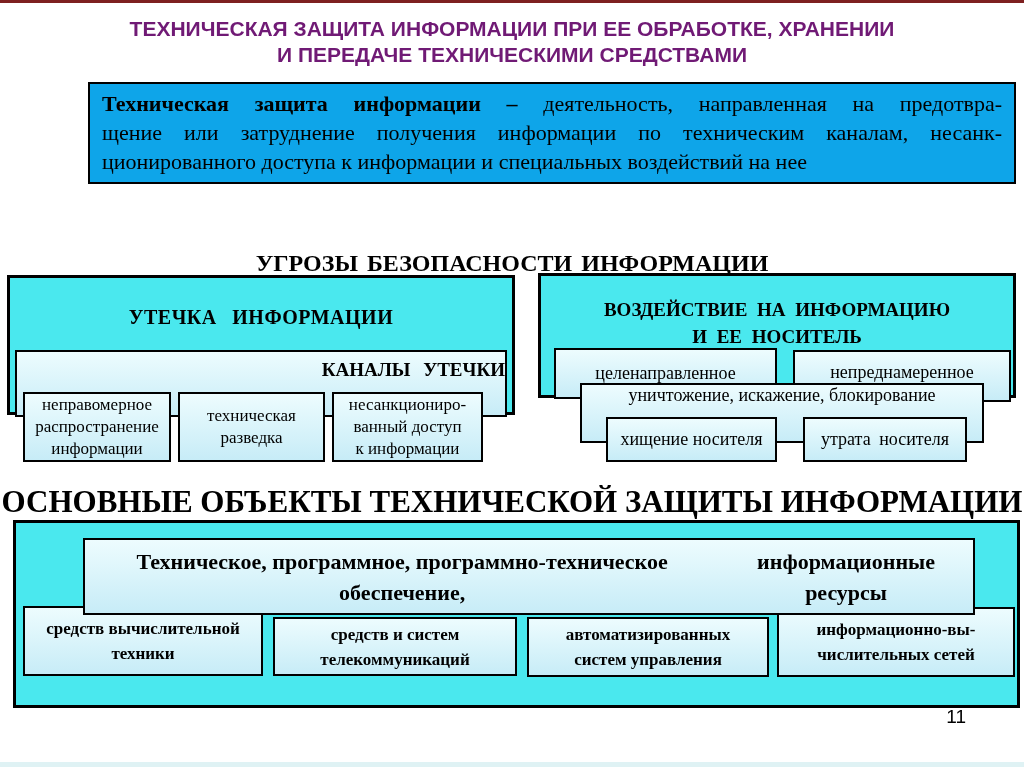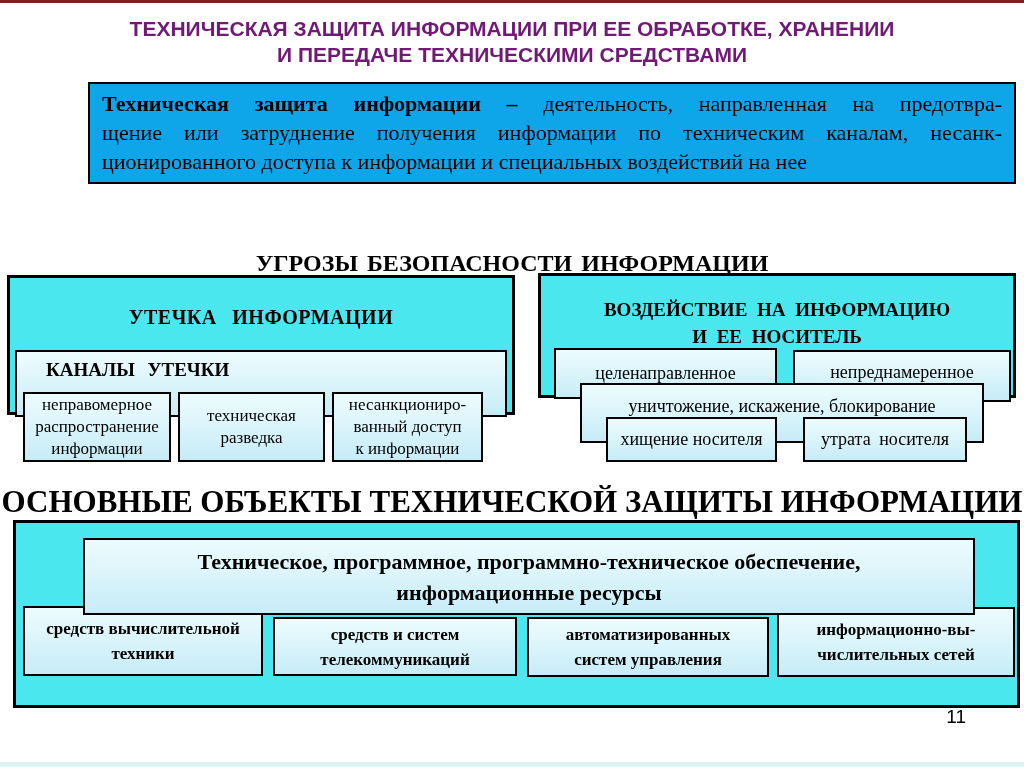--- a/index.html
+++ b/index.html
@@ -22,46 +22,46 @@
   .def-bold{font-weight:bold;}
 
   .h-heading{position:absolute;left:0;width:100%;text-align:center;font-weight:bold;}
   .h-threats{top:209px;font-size:24px;word-spacing:3px;margin-top:41px;}
   .h-objects{top:484px;font-size:31px;}
 
   
   .box-leak{left:7px;top:275px;width:508px;height:140px;z-index:1;}
   .box-leak .lbl{margin-top:28px;text-align:center;font-weight:bold;font-size:20px;word-spacing:10px;letter-spacing:.5px;}
   .box-channels{left:15px;top:350px;width:492px;height:67px;z-index:2;}
-  .box-channels .lbl{margin-top:7px;text-align:left;font-weight:bold;font-size:19px;word-spacing:8px;padding-left:29px;}
+  .box-channels .lbl{margin-top:7px;text-align:right;font-weight:bold;font-size:19px;word-spacing:8px;padding-left:29px;}
   .ch{z-index:3;display:flex;flex-direction:column;justify-content:center;align-items:center;
       text-align:center;font-size:17px;line-height:22px;top:392px;height:70px;}
   .ch1{left:23px;width:148px;}
   .ch2{left:178px;width:147px;}
   .ch3{left:332px;width:151px;}
 
   
   .box-impact{left:538px;top:273px;width:478px;height:125px;z-index:1;text-align:center;}
   .box-impact .lbl{margin-top:20px;font-weight:bold;font-size:19px;line-height:27px;word-spacing:5px;}
   .box-intent{left:554px;top:348px;width:223px;height:51px;z-index:2;text-align:center;font-size:18px;padding-top:13px;}
   .box-unint{left:793px;top:350px;width:218px;height:52px;z-index:2;text-align:center;font-size:18px;padding-top:10px;}
-  .box-destr{left:580px;top:383px;width:404px;height:60px;z-index:3;text-align:center;font-size:18px;padding-top:11px;}
+  .box-destr{left:580px;top:383px;width:404px;height:60px;z-index:3;text-align:center;font-size:18px;}
   .box-theft{left:606px;top:417px;width:171px;height:45px;z-index:4;display:flex;align-items:center;justify-content:center;font-size:18px;}
   .box-loss{left:803px;top:417px;width:164px;height:45px;z-index:4;display:flex;align-items:center;justify-content:center;font-size:18px;word-spacing:4px;}
 
   
   .box-container{left:13px;top:520px;width:1007px;height:188px;z-index:1;}
   .obj{z-index:2;display:flex;flex-direction:column;justify-content:center;align-items:center;
        text-align:center;font-weight:bold;font-size:17px;line-height:25px;}
   .obj1{left:23px;top:606px;width:240px;height:70px;}
   .obj2{left:273px;top:617px;width:244px;height:59px;}
   .obj3{left:527px;top:617px;width:242px;height:60px;}
   .obj4{left:777px;top:607px;width:238px;height:70px;}
-  .box-main{left:83px;top:538px;width:892px;height:77px;z-index:3;display:flex;flex-direction:column;
-    justify-content:center;text-align:center;font-weight:bold;font-size:22px;line-height:31px;}
+  .box-main{left:83px;top:538px;width:892px;height:77px;z-index:3;display:flex;flex-direction:row;
+    justify-content:center;align-items:center;text-align:center;font-weight:bold;font-size:22px;line-height:31px;}
 
   .page-num{position:absolute;top:706px;right:58px;font-family:"Liberation Sans",sans-serif;font-size:19px;}
 </style>
 </head>
 <body>
 
 <div class="slide">
   <div class="top-rule"></div>
 
   <div class="slide-title">

